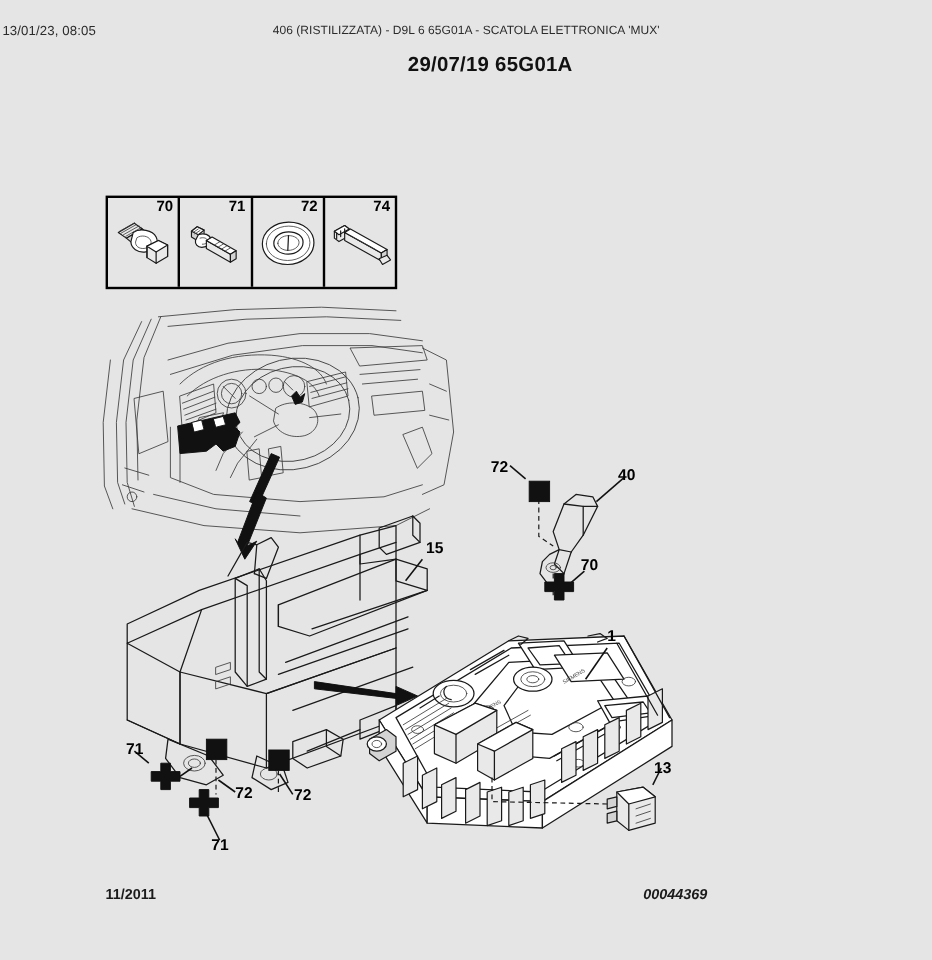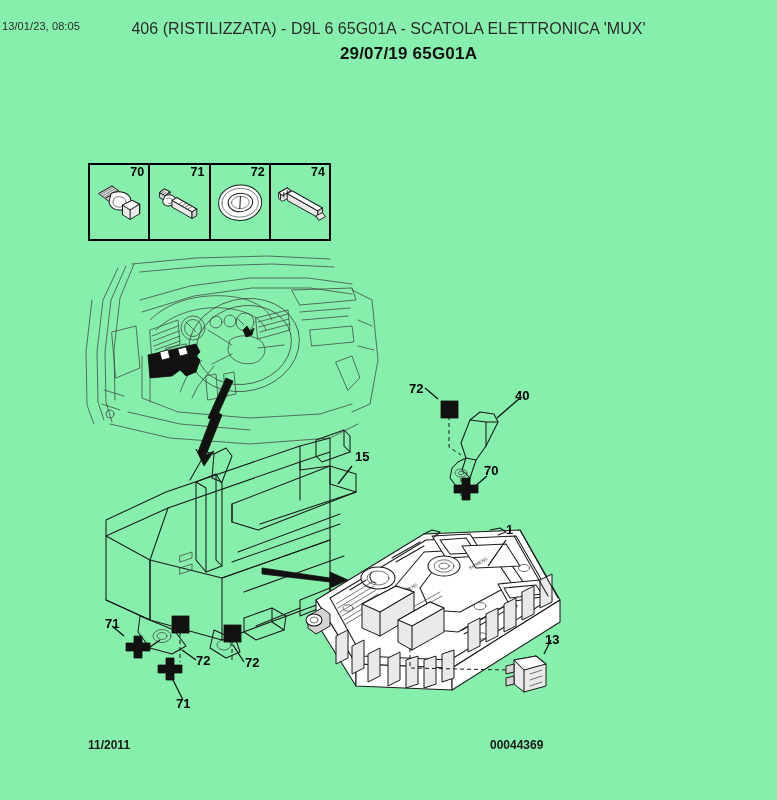--- a/index.html
+++ b/index.html
@@ -8,38 +8,38 @@
     background: #ffffff;
   }
   body {
     font-family: "Liberation Sans", sans-serif;
     color: #000000;
   }
   #page {
     position: relative;
     width: 777px;
     height: 800px;
-    background: #86efac;
+    background: #e5e5e5;
     overflow: hidden;
   }
   .abs { position: absolute; }
 
   
   .print-ts {
     left: 2px; top: 20px;
     font-size: 11px;
     color: #2b2b2b;
     letter-spacing: 0.1px;
     white-space: nowrap;
   }
   .print-title {
     left: 0; top: 20px;
     width: 777px;
     text-align: center;
-    font-size: 16px;
+    font-size: 10px;
     color: #2b2b2b;
     letter-spacing: 0.05px;
     white-space: nowrap;
   }
   .doc-sub {
     left: 0; top: 44px;
     width: 777px;
     text-align: center;
     font-size: 17px;
     font-weight: bold;
@@ -58,24 +58,25 @@
   }
 
   
   .foot-left {
     left: 88px; top: 738px;
     font-size: 12px;
     font-weight: bold;
     color: #1a1a1a;
   }
   .foot-right {
-    left: 490px; top: 738px;
+    left: 536px; top: 738px;
     font-size: 12px;
     font-weight: bold;
     color: #1a1a1a;
+    font-style: italic;
   }
 
   
   .legend-box {
     left: 88px; top: 163px;
     width: 243px; height: 78px;
     border: 2.5px solid #000;
     box-sizing: border-box;
     display: flex;
   }

